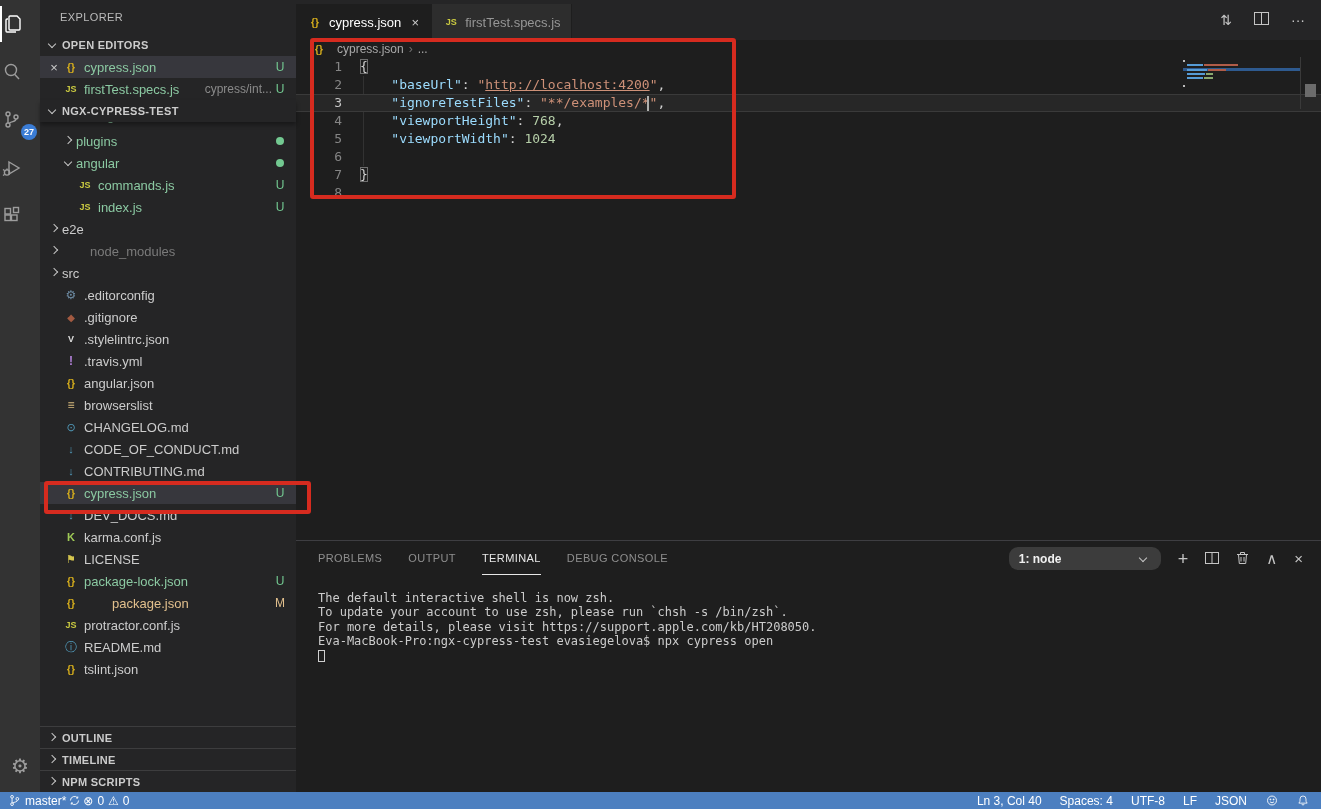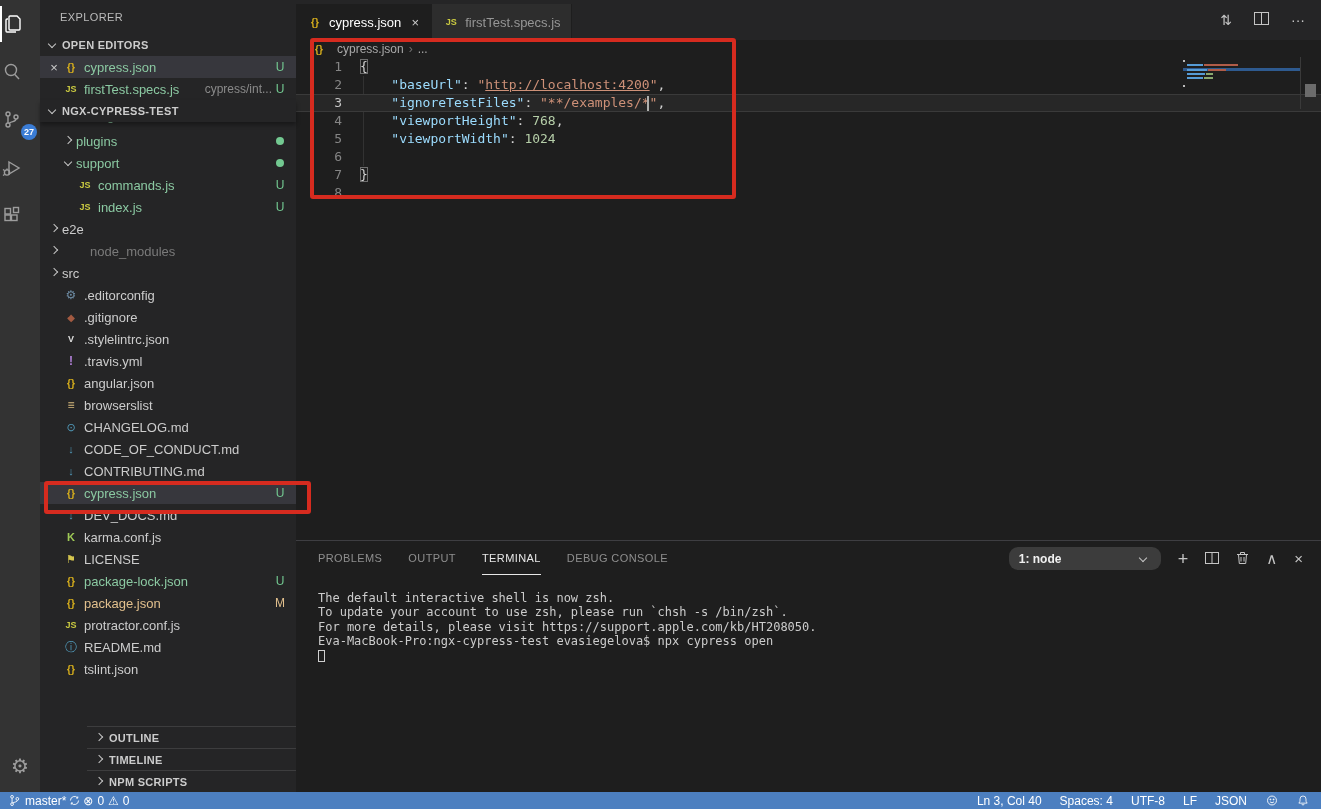--- a/index.html
+++ b/index.html
@@ -28,39 +28,39 @@
                  border-right:1px solid #c5c5c5; border-bottom:1px solid #c5c5c5; }
   .chev.right::after { transform:rotate(-45deg); }
   .chev.down::after  { transform:rotate(45deg); }
   .row { height:22px; display:flex; align-items:center; cursor:pointer; position:relative; padding-right:8px; }
   .row.selected { background:#37373d; }
   .row .label { white-space:nowrap; overflow:hidden; flex:1 1 auto; }
   .row .desc { color:#8a8a8a; font-size:12px; margin-left:6px; white-space:nowrap; }
   .row .badge { flex:0 0 auto; width:16px; text-align:center; font-size:12px; }
   .badge.U { color:#73c991; } .badge.M { color:#e2c08d; }
   .dot { flex:0 0 auto; width:8px; height:8px; border-radius:50%; background:#73c991; margin-right:4px; }
-  .c-green { color:#8bc9a2; } .c-dim { color:#7a7a7a;margin-left:28px; } .c-normal { color:#cccccc; } .c-orange { color:#e2c08d; }
+  .c-green { color:#8bc9a2; } .c-dim { color:#7a7a7a;margin-left:28px; } .c-normal { color:#cccccc; } .c-orange { color:#e2c08d;margin-left:28px; }
   .ficon { flex:0 0 18px; text-align:center; margin-right:4px; font-size:11px; }
   .i-braces { color:#d9b01c; font-weight:bold; font-size:10px; }
   .i-js { color:#cbcb41; font-weight:bold; font-size:9px; }
   .i-gear { color:#6d8ba3; font-size:12px; }
   .i-diamond { color:#a35a41; font-size:10px; }
   .i-stylelint { color:#dddddd; font-size:9px; font-weight:bold; }
   .i-travis { color:#b180d7; font-weight:bold; font-size:12px; }
   .i-browserslist { color:#d7ba7d; font-size:12px; }
   .i-clock { color:#519aba; font-size:11px; }
   .i-md { color:#519aba; font-weight:bold; font-size:11px; }
   .i-karma { color:#9fca56; font-weight:bold; font-size:11px; }
   .i-license { color:#d4c54e; font-size:11px; }
   .i-info { color:#519aba; font-size:12px; }
   .i-ts { display:inline-block; background:#3678c6; color:#fff; font-size:8px; font-weight:bold; border-radius:2px; padding:1px 2px; line-height:1; }
   .x-close { width:16px; text-align:center; color:#cccccc; font-size:13px; flex:0 0 16px; }
   #clipped-row { height:8px; overflow:hidden; position:relative; }
   #clipped-row span { position:absolute; top:-14px; left:46px; color:#8bc9a2; font-size:13px; }
-  #sb-bottom { position:absolute; left:0; right:0; bottom:0;margin-left:47px; }
+  #sb-bottom { position:absolute; left:0; right:0; bottom:0; }
   #sb-bottom .sec-head { border-top:1px solid rgba(204,204,204,.15); height:22px; }
 
   
   #editor { position:absolute; left:296px; top:0; width:1025px; height:540px; background:#1e1e1e; }
   #tabbar { height:40px; background:#252526; display:flex; align-items:flex-end; position:relative; }
   .tab { height:36px; display:flex; align-items:center; padding:0 10px; font-size:13px; cursor:pointer; border-right:1px solid #1e1e1e; }
   .tab .ficon { margin-right:5px; }
   .tab.active { background:#1e1e1e; color:#ffffff; }
   .tab.inactive { background:#2d2d2d; color:#969696; }
   .tab .x-close { margin-left:8px; width:12px; flex-basis:12px; }
@@ -185,21 +185,21 @@
     <span>integration</span>
   </div>
   <div id="tree">
       <div class="row" style="padding-left: 20px;">
         <span class="chev right"></span>
         <span class="label c-green">plugins</span>
         <span class="dot"></span>
       </div>
       <div class="row" style="padding-left: 20px;">
         <span class="chev down"></span>
-        <span class="label c-green">support</span>
+        <span class="label c-green">angular</span>
         <span class="dot"></span>
       </div>
       <div class="row" style="padding-left: 34px;">
         <span style="flex: 0 0 2px;"></span>
         <span class="ficon i-js">JS</span>
         <span class="label c-green">commands.js</span>
         <span class="badge U">U</span>
       </div>
       <div class="row" style="padding-left: 34px;">
         <span style="flex: 0 0 2px;"></span>

